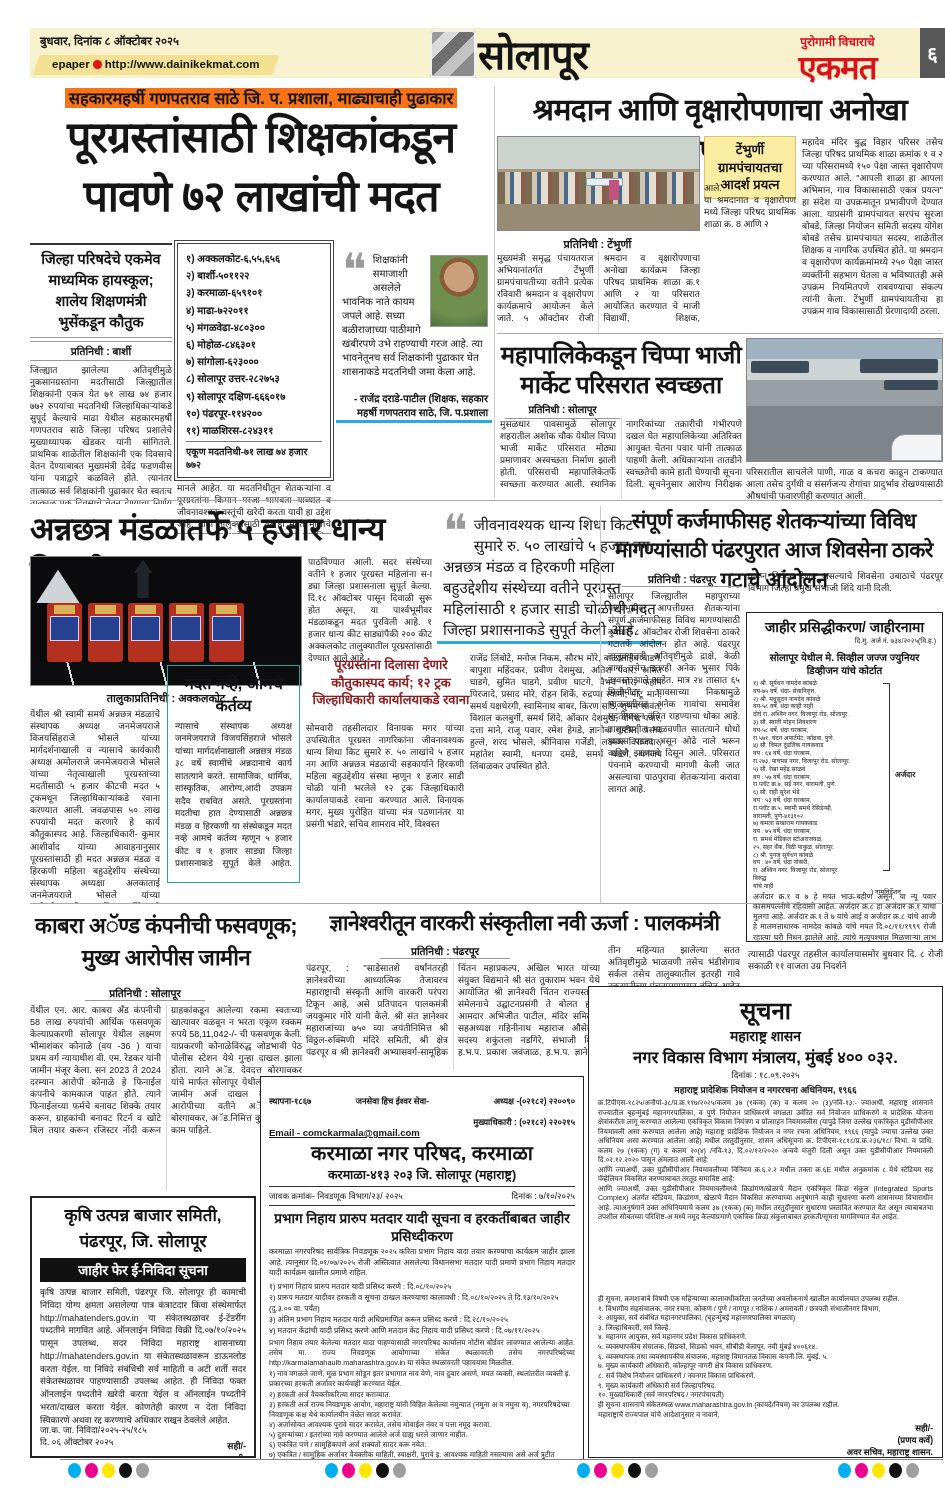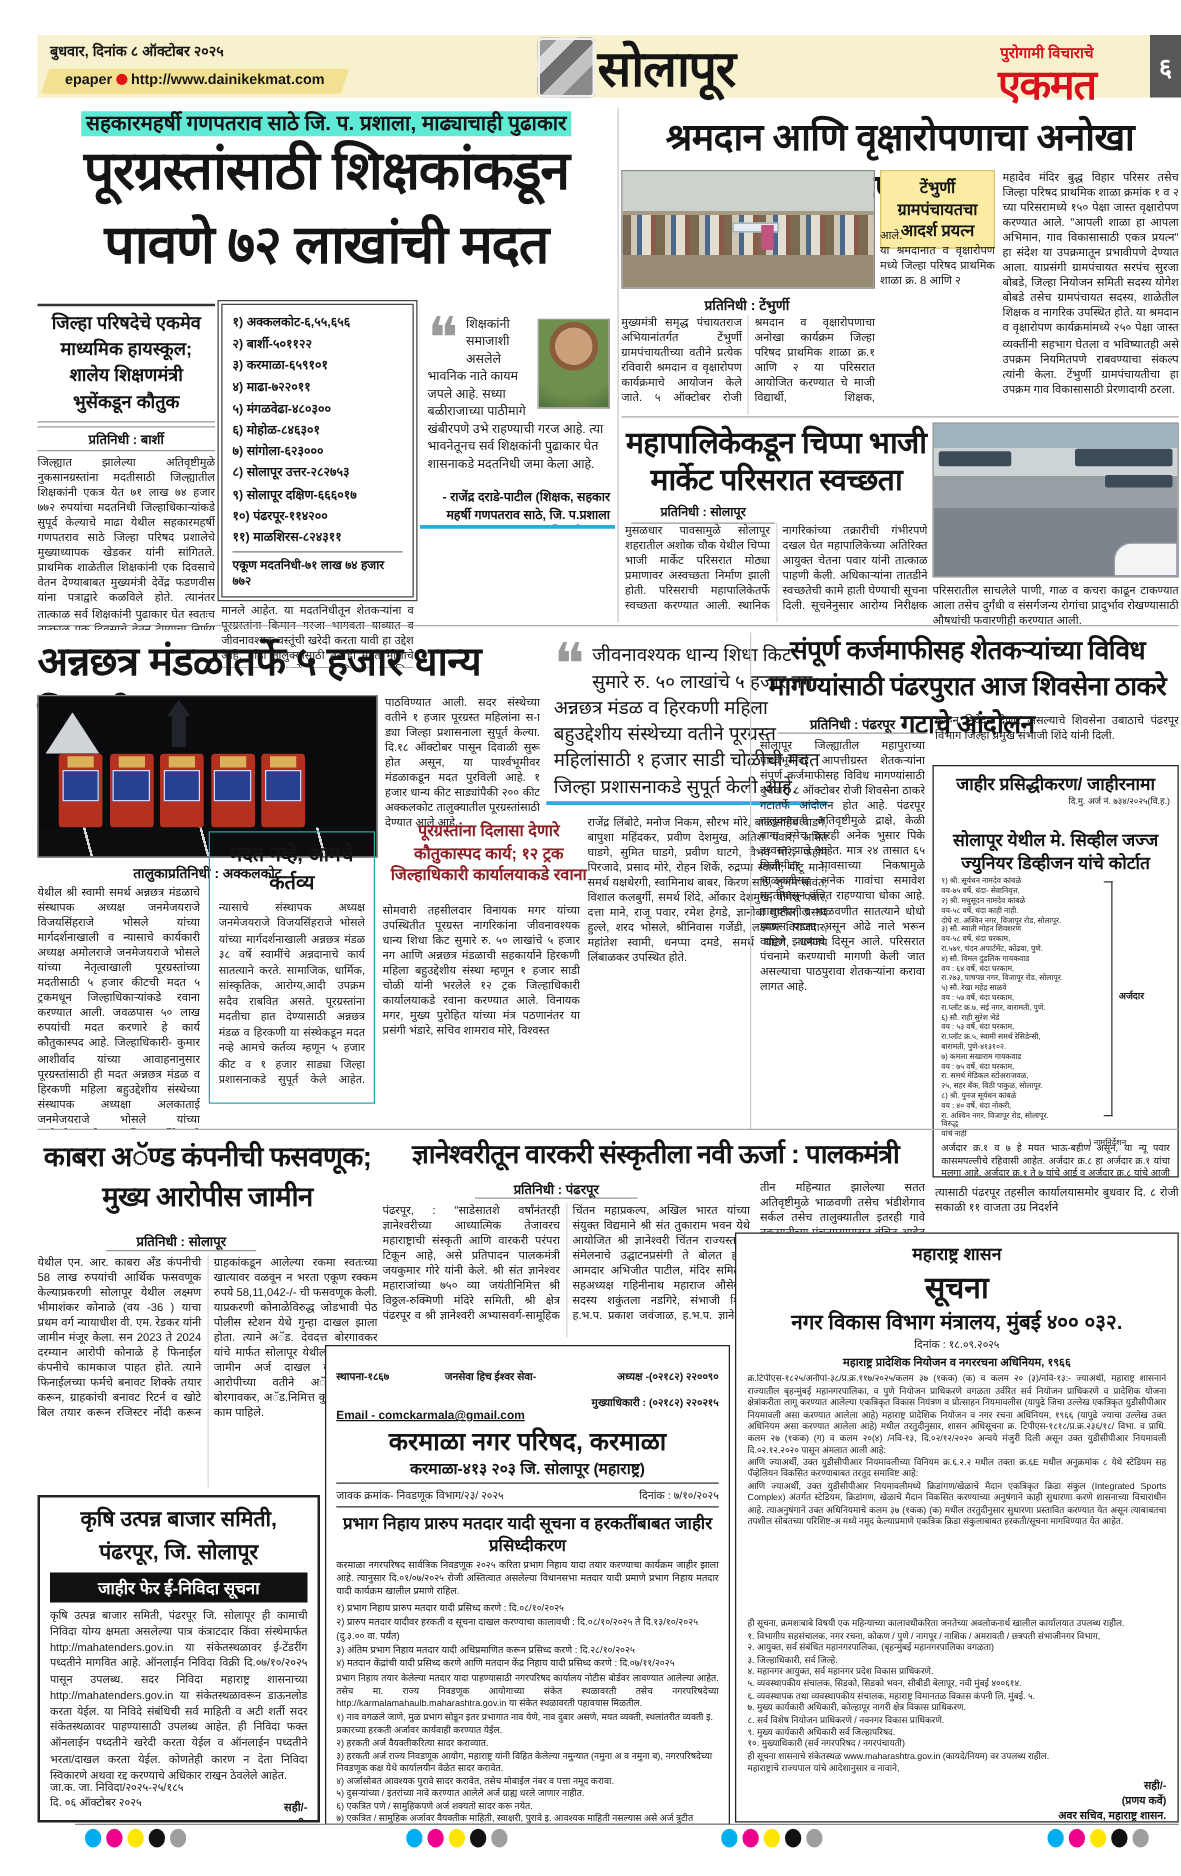--- a/index.html
+++ b/index.html
@@ -27,21 +27,21 @@
   .emblem{left:430px;top:30px;width:46px;height:48px;background:
       linear-gradient(135deg,#9a9a9a 0 18%,#d9d9d9 18% 34%,#6f6f6f 34% 52%,#c2c2c2 52% 70%,#8a8a8a 70% 100%);
       border-radius:4px;box-shadow:inset 0 0 0 2px #efefef}
   .cityname{left:478px;top:26px;font-size:40px;font-weight:bold;letter-spacing:-1px}
   .tagline{left:760px;top:33px;width:155px;text-align:center;font-size:12px;font-weight:bold;color:#d8111c}
   .brand{left:760px;top:44px;width:155px;text-align:center;font-size:33px;font-weight:bold;color:#d8111c;letter-spacing:-1px}
   .pagenum{left:920px;top:28px;width:25px;height:50px;background:#575757;color:#fff;font-size:20px;font-weight:bold;
            display:flex;align-items:center;justify-content:center}
   
   .kicker{left:30px;top:86px;width:462px;font-size:16.5px;font-weight:bold}
-  .kicker span{background:#5eead4;padding:1px 4px}
+  .kicker span{background:#f97316;padding:1px 4px}
   .lead-head{left:30px;top:108px;width:462px;font-size:43px;line-height:1.38;font-weight:bold;text-align:center;letter-spacing:-1px}
   .fundbox{border:1px solid #444;outline:1px solid #444;outline-offset:2px;padding:6px 8px}
   .fundbox .ft{font-size:15.5px;font-weight:bold;margin-bottom:4px}
   .fundbox li{list-style:none;font-size:10px;font-weight:bold;line-height:1.72}
   .fundtotal{font-size:9.6px;font-weight:bold;border-top:1px solid #777;padding-top:3px;margin-top:2px}
   .quotebox{position:relative;border-bottom:3px solid #29abe2;padding:6px 4px 6px 6px;font-size:10px;line-height:1.4}
   .bigq{float:left;font-size:46px;line-height:.8;color:#9a9a9a;margin-right:6px;font-family:"Liberation Serif",serif}
   .portrait{float:right;width:58px;height:72px;margin:2px 0 2px 5px;border:1px solid #999;
     background:radial-gradient(circle at 50% 30%,#caa07a 0 26%,#8a5c3c 27% 34%,#6f8f4e 35% 70%,#4f6f3e 100%)}
   .attrib{font-size:10px;font-weight:bold;text-align:right;margin-top:13px;clear:both}
@@ -218,21 +218,21 @@
 <div class="vr" style="left:600px;top:506px;height:398px"></div>
 
 <div class="abs h2" style="left:605px;top:506px;width:338px;font-size:21px;line-height:1.4">संपूर्ण कर्जमाफीसह शेतकऱ्यांच्या विविध मागण्यांसाठी पंढरपुरात आज शिवसेना ठाकरे गटाचे आंदोलन</div>
 <div class="abs c b" style="left:622px;top:572px;width:120px;font-size:10.5px;border-bottom:1px solid #999">प्रतिनिधी : पंढरपूर</div>
 <div class="abs small j" style="left:748px;top:570px;width:195px;height:34px;overflow:hidden">करून निवेदन देणार असल्याचे शिवसेना उबाठाचे पंढरपूर विभाग जिल्हा प्रमुख संभाजी शिंदे यांनी दिली.</div>
 <div class="abs small j" style="left:608px;top:590px;width:132px;height:314px;overflow:hidden">सोलापूर जिल्ह्यातील महापुराच्या पार्श्वभूमीवर आपत्तीग्रस्त शेतकऱ्यांना संपूर्ण कर्जमाफीसह विविध मागण्यांसाठी बुधवारी ८ ऑक्टोबर रोजी शिवसेना ठाकरे गटातर्फे आंदोलन होत आहे. पंढरपूर तालुक्यातही अतिवृष्टीमुळे द्राक्षे, केळी बागा तसेच इतरही अनेक भुसार पिके उध्वस्त झाले आहेत. मात्र २४ तासात ६५ मिलीमीटर पावसाच्या निकषामुळे भाळवणीसह अनेक गावांचा समावेश मदतीपासून वंचित राहण्याचा धोका आहे. तालुक्यातील भाळवणीत सातत्याने धोधो पाऊस पडला असून ओढे नाले भरून वाहिले झाल्याचे दिसून आले. परिसरात पंचनामे करण्याची मागणी केली जात असल्याचा पाठपुरावा शेतकऱ्यांना करावा लागत आहे.</div>
 
 <div class="noticebox" style="left:746px;top:612px;width:197px;height:330px;border-width:1.5px;padding:4px 6px">
   <div class="c b" style="font-size:14px">जाहीर प्रसिद्धीकरण/ जाहीरनामा</div>
   <div class="r" style="font-size:7px">दि.मु. अर्ज नं. ७३४/२०२५(वि.ह.)</div>
-  <div class="c b" style="font-size:14px;line-height:1.3;margin:18px 0 2px">सोलापूर येथील मे. सिव्हील जज्ज ज्युनियर डिव्हीजन यांचे कोर्टात</div>
+  <div class="c b" style="font-size:10px;line-height:1.3;margin:6px 0 2px">सोलापूर येथील मे. सिव्हील जज्ज ज्युनियर डिव्हीजन यांचे कोर्टात</div>
   <div style="position:relative">
     <div class="pre" style="font-size:6.1px;line-height:1.28;width:128px">१) श्री. सूर्यधन नामदेव कांबळे
 वय-७५ वर्षे, धंदा- सेवानिवृत्त,
 २) श्री. मधुसूदन नामदेव कांबळे
 वय-५८ वर्षे, धंदा काही नाही.
 दोघे रा. अश्विन नगर, विजापूर रोड, सोलापूर.
 ३) सौ. स्वाती मोहन शिवशरण
 वय-५८ वर्षे, धंदा घरकाम,
 रा.५७१, चंदन अपार्टमेंट, कोंढवा, पुणे.
 ४) सौ. विमल दुंडलिक गायकवाड
@@ -315,22 +315,22 @@
 ४) अर्जासोबत आवश्यक पुरावे सादर करावेत, तसेच मोबाईल नंबर व पत्ता नमूद करावा.
 ५) दुसऱ्यांच्या / इतरांच्या नावे करण्यात आलेले अर्ज ग्राह्य धरले जाणार नाहीत.
 ६) एकत्रित पणे / सामुहिकपणे अर्ज शक्यतो सादर करू नयेत.
 ७) एकत्रित / सामुहिक अर्जावर वैयक्तीक माहिती, स्वाक्षरी, पुरावे इ. आवश्यक माहिती नसल्यास असे अर्ज त्रुटीत अस्वीकृत करण्यात येतील.</div>
   <div class="pre r b" style="font-size:9px;line-height:1.35">सही/-
 (सचिन तपसे)
 मुख्याधिकारी करमाळा नगर परिषद</div>
 </div>
 
 <div class="noticebox" style="left:588px;top:986px;width:355px;height:472px;border-width:1.5px;padding:6px 9px">
+  <div class="c b" style="font-size:24px">सूचना</div>
   <div class="c b" style="font-size:14px">महाराष्ट्र शासन</div>
-  <div class="c b" style="font-size:24px">सूचना</div>
   <div class="c b" style="font-size:16.5px">नगर विकास विभाग मंत्रालय, मुंबई ४०० ०३२.</div>
   <div class="c" style="font-size:8.6px;margin-top:1px">दिनांक : १८.०९.२०२५</div>
   <div class="c b" style="font-size:9px;margin-top:2px">महाराष्ट्र प्रादेशिक नियोजन व नगररचना अधिनियम, १९६६</div>
   <div class="j pre" style="font-size:7.1px;line-height:1.34;margin-top:3px;height:196px;overflow:hidden">क्र.टिपीएस-१८२५/अनौपां-३८/प्र.क्र.११७/२०२५/कलम ३७ (१कक) (क) व कलम २० (३)/नवि-१३:- ज्याअर्थी, महाराष्ट्र शासनाने राज्यातील बृहन्मुंबई महानगरपालिका, व पुणे नियोजन प्राधिकरणे वगळता उर्वरित सर्व नियोजन प्राधिकरणे व प्रादेशिक योजना क्षेत्रांकरीता लागू करण्यात आलेल्या एकत्रिकृत विकास नियंत्रण व प्रोत्साहन नियमावलीस (यापुढे जिचा उल्लेख एकत्रिकृत युडीसीपीआर नियमावली असा करण्यात आलेला आहे) महाराष्ट्र प्रादेशिक नियोजन व नगर रचना अधिनियम, १९६६ (यापुढे ज्याचा उल्लेख उक्त अधिनियम असा करण्यात आलेला आहे) मधील तरतुदीनुसार, शासन अधिसूचना क्र. टिपीएस-१८१८/प्र.क्र.२३६/१८/ विभा. व प्राधि. कलम २७ (१कक) (ग) व कलम २०(४) /नवि-१३, दि.०२/१२/२०२० अन्वये मंजुरी दिली असून उक्त युडीसीपीआर नियमावली दि.०२.१२.२०२० पासून अंमलात आली आहे:
 आणि ज्याअर्थी, उक्त युडीसीपीआर नियमावलीच्या विनियम क्र.६.२.२ मधील तक्ता क्र.६E मधील अनुक्रमांक ८ येथे स्टेडियम सह पॅव्हेलियन विकसित करण्याबाबत तरतूद समाविष्ट आहे:
 आणि ज्याअर्थी, उक्त युडीसीपीआर नियमावलीमध्ये क्रिडांगण/खेळाचे मैदान एकत्रिकृत क्रिडा संकुल (Integrated Sports Complex) अंतर्गत स्टेडियम, क्रिडांगण, खेळाचे मैदान विकसित करण्याच्या अनुषंगाने काही सुधारणा करणे शासनाच्या विचाराधीन आहे. त्याअनुषंगाने उक्त अधिनियमाचे कलम ३७ (१कक) (क) मधील तरतुदीनुसार सुधारणा प्रस्तावित करण्यात येत असून त्याबाबतचा तपशील सोबतच्या परिशिष्ट-अ मध्ये नमूद केल्याप्रमाणे एकत्रिक क्रिडा संकुलाबाबत हरकती/सूचना मागविण्यात येत आहेत.</div>
   <div style="font-size:7.1px;line-height:1.34">ही सूचना, क्रमशःबाबे विषयी एक महिन्याच्या कालावधीकरिता जनतेच्या अवलोकनार्थ खालील कार्यालयात उपलब्ध राहील.</div>
   <div class="pre" style="font-size:7.1px;line-height:1.36">१. विभागीय सहसंचालक, नगर रचना, कोकण / पुणे / नागपूर / नाशिक / अमरावती / छत्रपती संभाजीनगर विभाग,
 २. आयुक्त, सर्व संबंधित महानगरपालिका, (बृहन्मुंबई महानगरपालिका वगळता)
 ३. जिल्हाधिकारी, सर्व जिल्हे.

